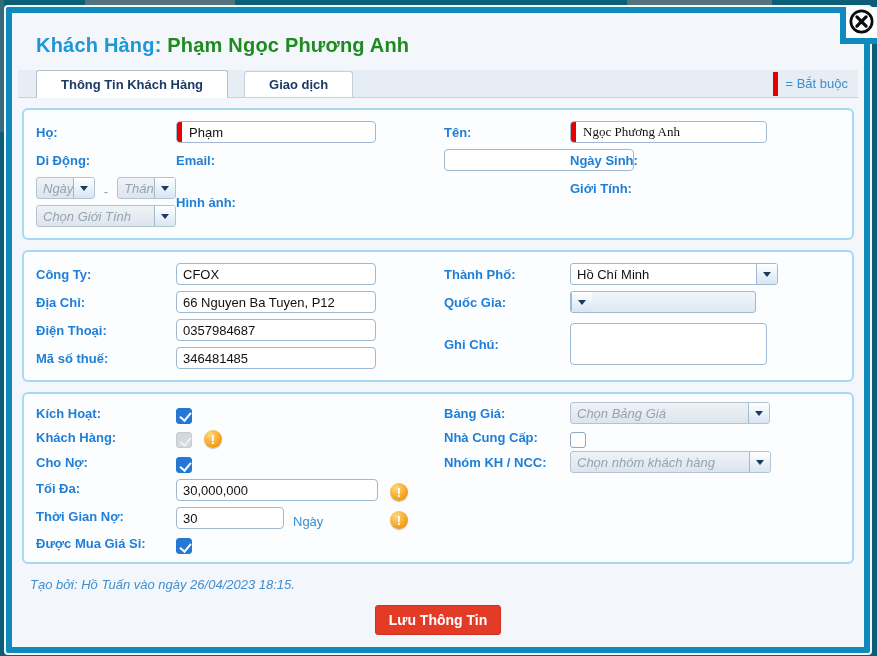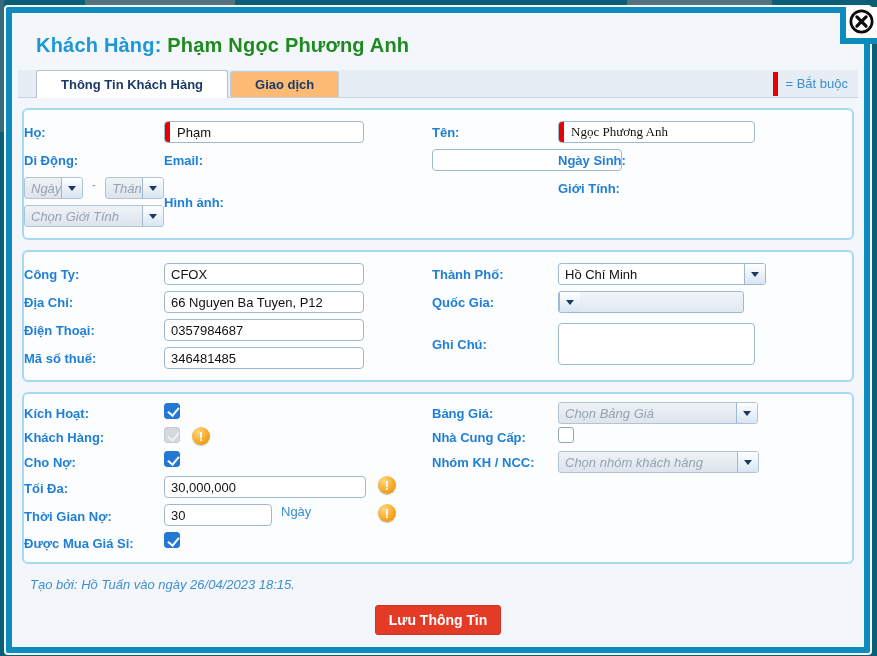--- a/index.html
+++ b/index.html
@@ -43,37 +43,37 @@
   .tab {
     font-size:13px; font-weight:bold; color:#1b3a66;
     padding:0 24px; display:flex; align-items:center; justify-content:center;
     cursor:pointer; white-space:nowrap;
   }
   .tab.active {
     height:28px; background:#fff; border:1px solid #b4c1cf; border-bottom:none;
     border-radius:3px 3px 0 0; margin:0 0 -1px 18px;
   }
   .tab.inactive {
-    height:26px; background:#fdba74; border:1px solid #c4cfdc; border-bottom:none;
-    border-radius:3px 3px 0 0; margin-left:2px;
+    height:26px; background:#ffffff; border:1px solid #c4cfdc; border-bottom:none;
+    border-radius:3px 3px 0 0; margin-left:16px;
   }
   .legend { margin-left:auto; margin-right:10px; display:flex; align-items:center; height:100%;padding-left:32px; }
   .legend .redbar { width:5px; height:24px; background:#e80000; margin-right:7px; }
   .legend .legend-text { color:#3a8fd0; font-size:13px; }
 
   
   .fieldset {
     margin:10px 10px 0 10px;
     border:2px solid #a6daf4; border-radius:6px; background:#fbfdff;
-    padding:8px 0 8px 0;
+    padding:8px 0 8px 12px;
   }
   .grid { display:grid; grid-template-columns:140px 268px 126px 1fr; grid-auto-rows:28px; align-items:center; }
 
   .lbl { color:#1f7fd6; font-size:13px; font-weight:bold; white-space:nowrap; }
-  .ctl { display:flex; align-items:flex-start; }
+  .ctl { display:flex; align-items:flex-end; }
 
   input.txt {
     height:22px; width:200px; border:1px solid #9fb9d0; border-radius:4px;
     background:#fff; font-family:inherit; font-size:13px; color:#111; padding:0 6px; outline:none;
   }
   .req { position:relative; display:inline-flex; }
   .req::before {
     content:""; position:absolute; left:1px; top:1px; bottom:1px; width:5px;
     background:#e80000; border-radius:3px 0 0 3px; z-index:2;
   }

